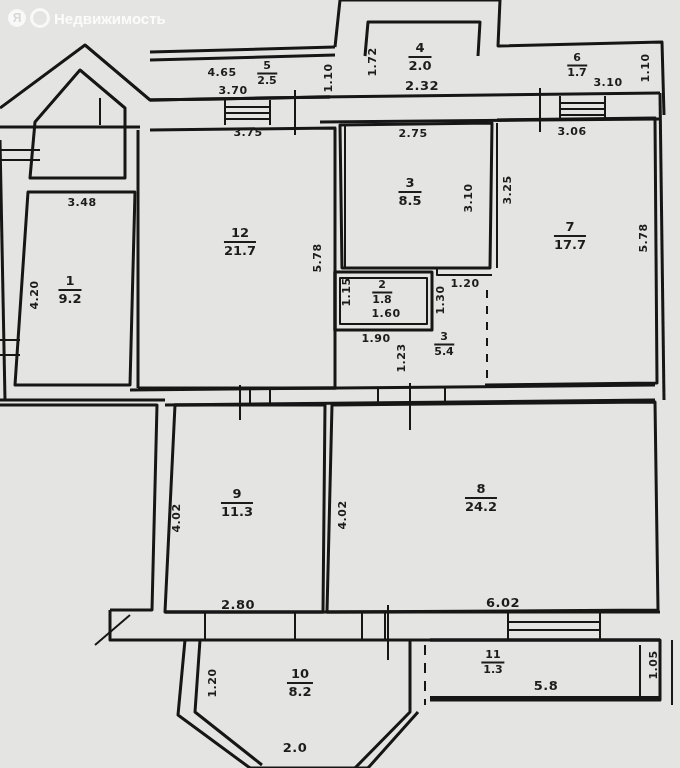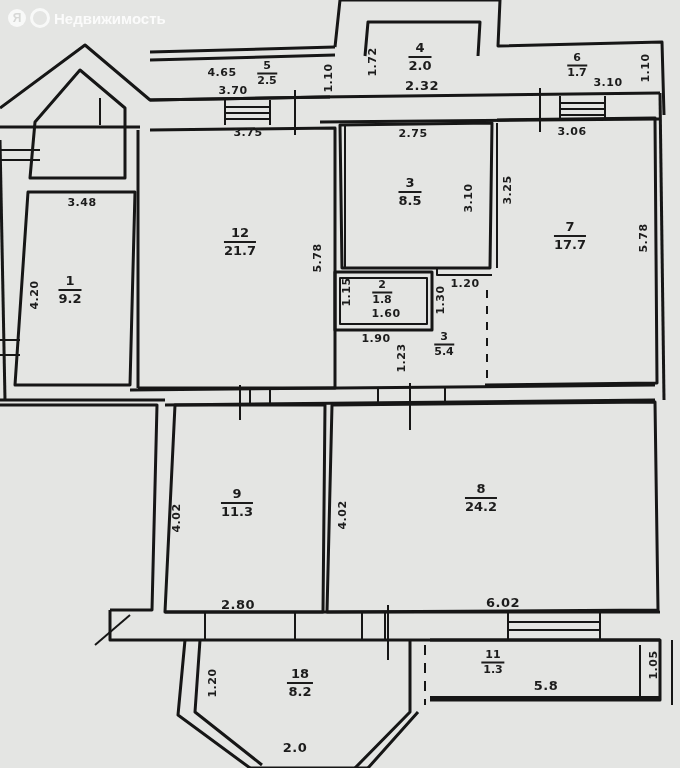--- a/index.html
+++ b/index.html
@@ -148,21 +148,21 @@
   </div>
   <div class="room-label" style="left:481px;top:498px">
     <span class="num">8</span>
     <span class="area">24.2</span>
   </div>
   <div class="room-label" style="left:237px;top:503px">
     <span class="num">9</span>
     <span class="area">11.3</span>
   </div>
   <div class="room-label" style="left:300px;top:683px">
-    <span class="num">18</span>
+    <span class="num">10</span>
     <span class="area">8.2</span>
   </div>
   <div class="room-label sm" style="left:493px;top:662px">
     <span class="num">11</span>
     <span class="area">1.3</span>
   </div>
   <div class="room-label" style="left:240px;top:242px">
     <span class="num">12</span>
     <span class="area">21.7</span>
   </div>

